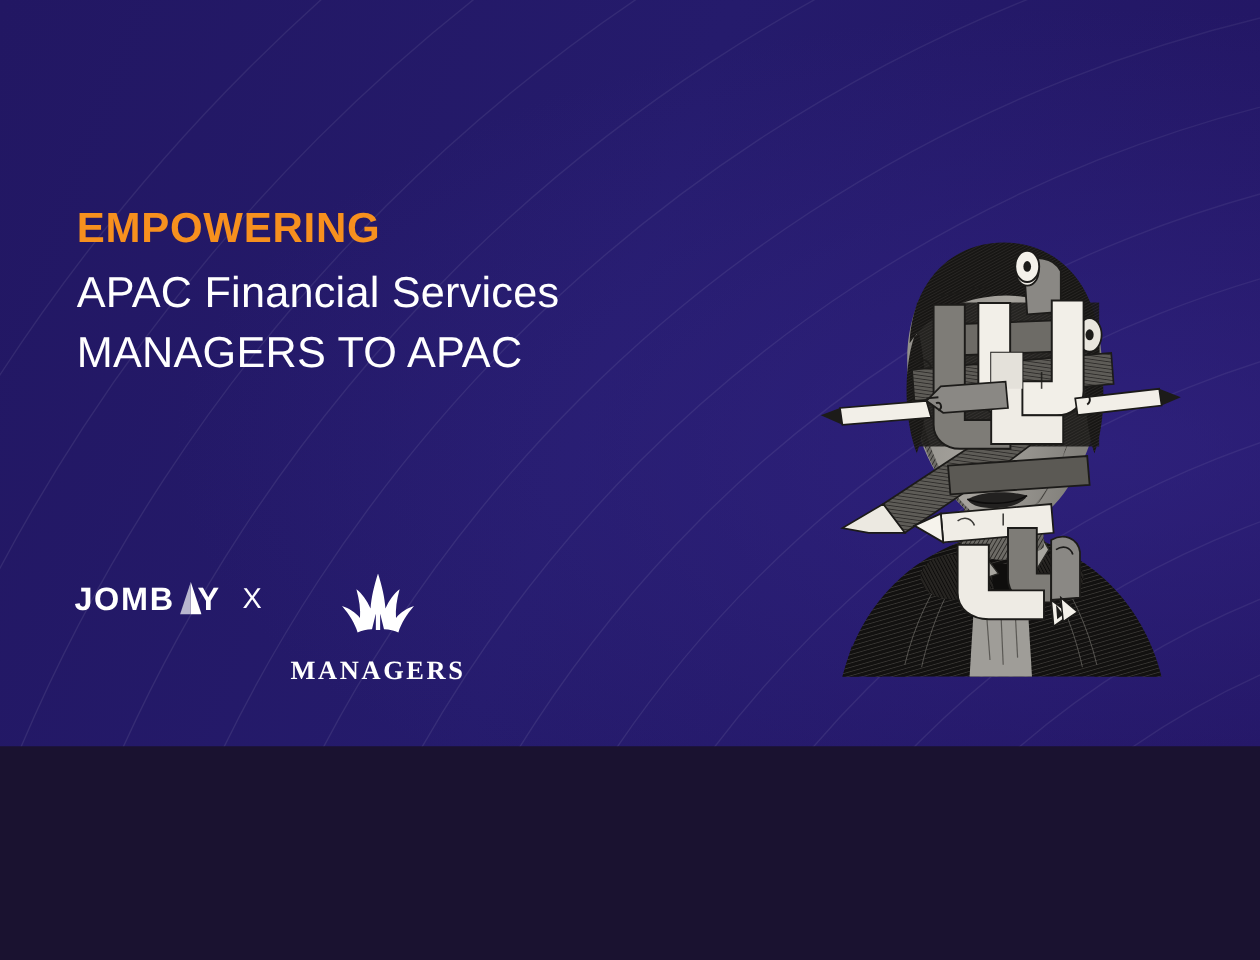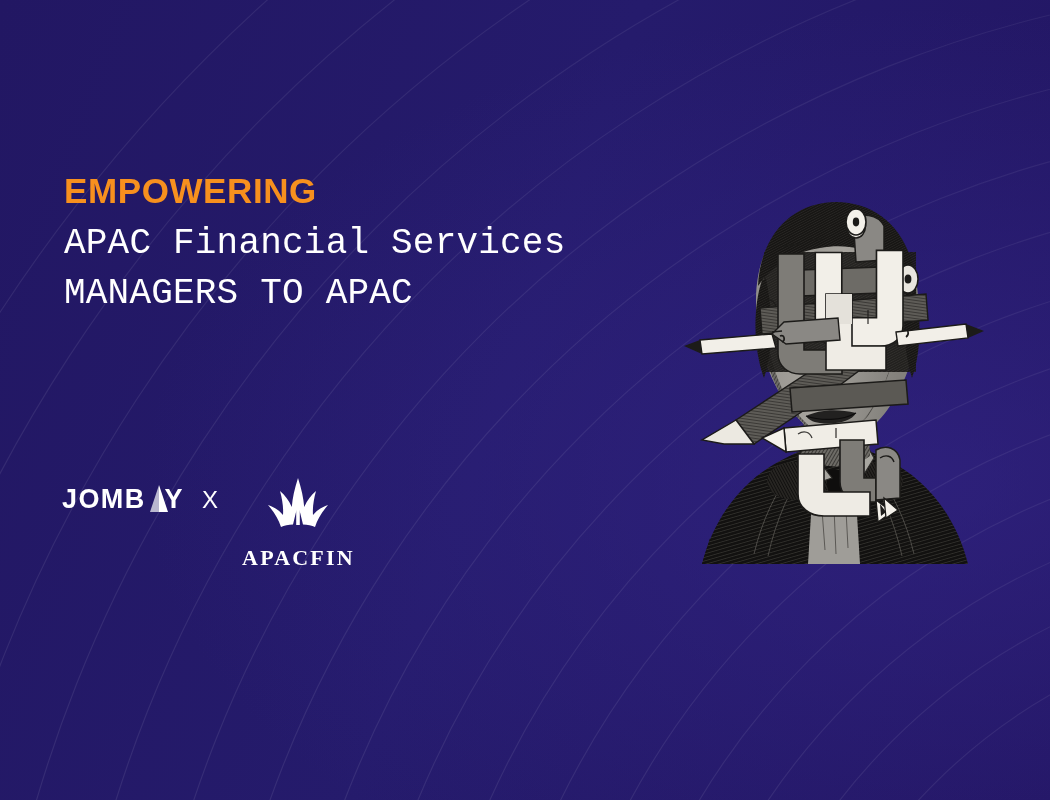--- a/index.html
+++ b/index.html
@@ -8,21 +8,21 @@
     padding: 0;
     background: #1a1230;
   }
   body {
     font-family: "Liberation Sans", sans-serif;
   }
 
   #banner {
     position: relative;
     width: 1050px;
-    height: 800px;
+    height: 622px;
     overflow: hidden;
     background: #241a68;
   }
 
   
   #bg-arcs {
     position: absolute;
     inset: 0;
     width: 1050px;
     height: 800px;
@@ -47,21 +47,21 @@
     font-family: "Liberation Sans", sans-serif;
     font-weight: 700;
     font-size: 35px;
     letter-spacing: 0.6px;
     line-height: 1.06;
     color: #f7901e;
     margin: 0 0 10px 0;
     white-space: nowrap;
   }
   .line-main {
-    font-family: Liberation Mono, monospace;
+    font-family: Liberation Sans, sans-serif;
     font-weight: 400;
     font-size: 36px;
     letter-spacing: 0.2px;
     line-height: 1.38;
     color: #ffffff;
     margin: 0;
     white-space: nowrap;
   }
 
   
@@ -200,21 +200,21 @@
             C 47.5 22, 51 17, 56 13
             C 53.5 22, 52.5 30, 53 37
             C 57 32, 62 29, 68 27
             C 62 34, 57.5 41, 55 49
             C 52 47.5, 47.5 46.5, 43 46.4
             L 40.2 35
             L 38 29 Z"></path>
           <path fill="#ffffff" d="M36.2 30 L38 17 L39.8 30 L39.8 47 L36.2 47 Z"></path>
         </svg>
       </span>
-      <span class="apacfin-word">APACFIN</span>
+      <span class="apacfin-word">MANAGERS</span>
     </div>
   </div>
 
   <svg id="illustration" viewBox="0 0 310 382" aria-hidden="true">
     <defs>
       <clipPath id="illClip">
           <rect x="0" y="0" width="310" height="382"></rect>
         </clipPath>
 
       <pattern id="hatchFine" width="3" height="3" patternUnits="userSpaceOnUse" patternTransform="rotate(30)">

